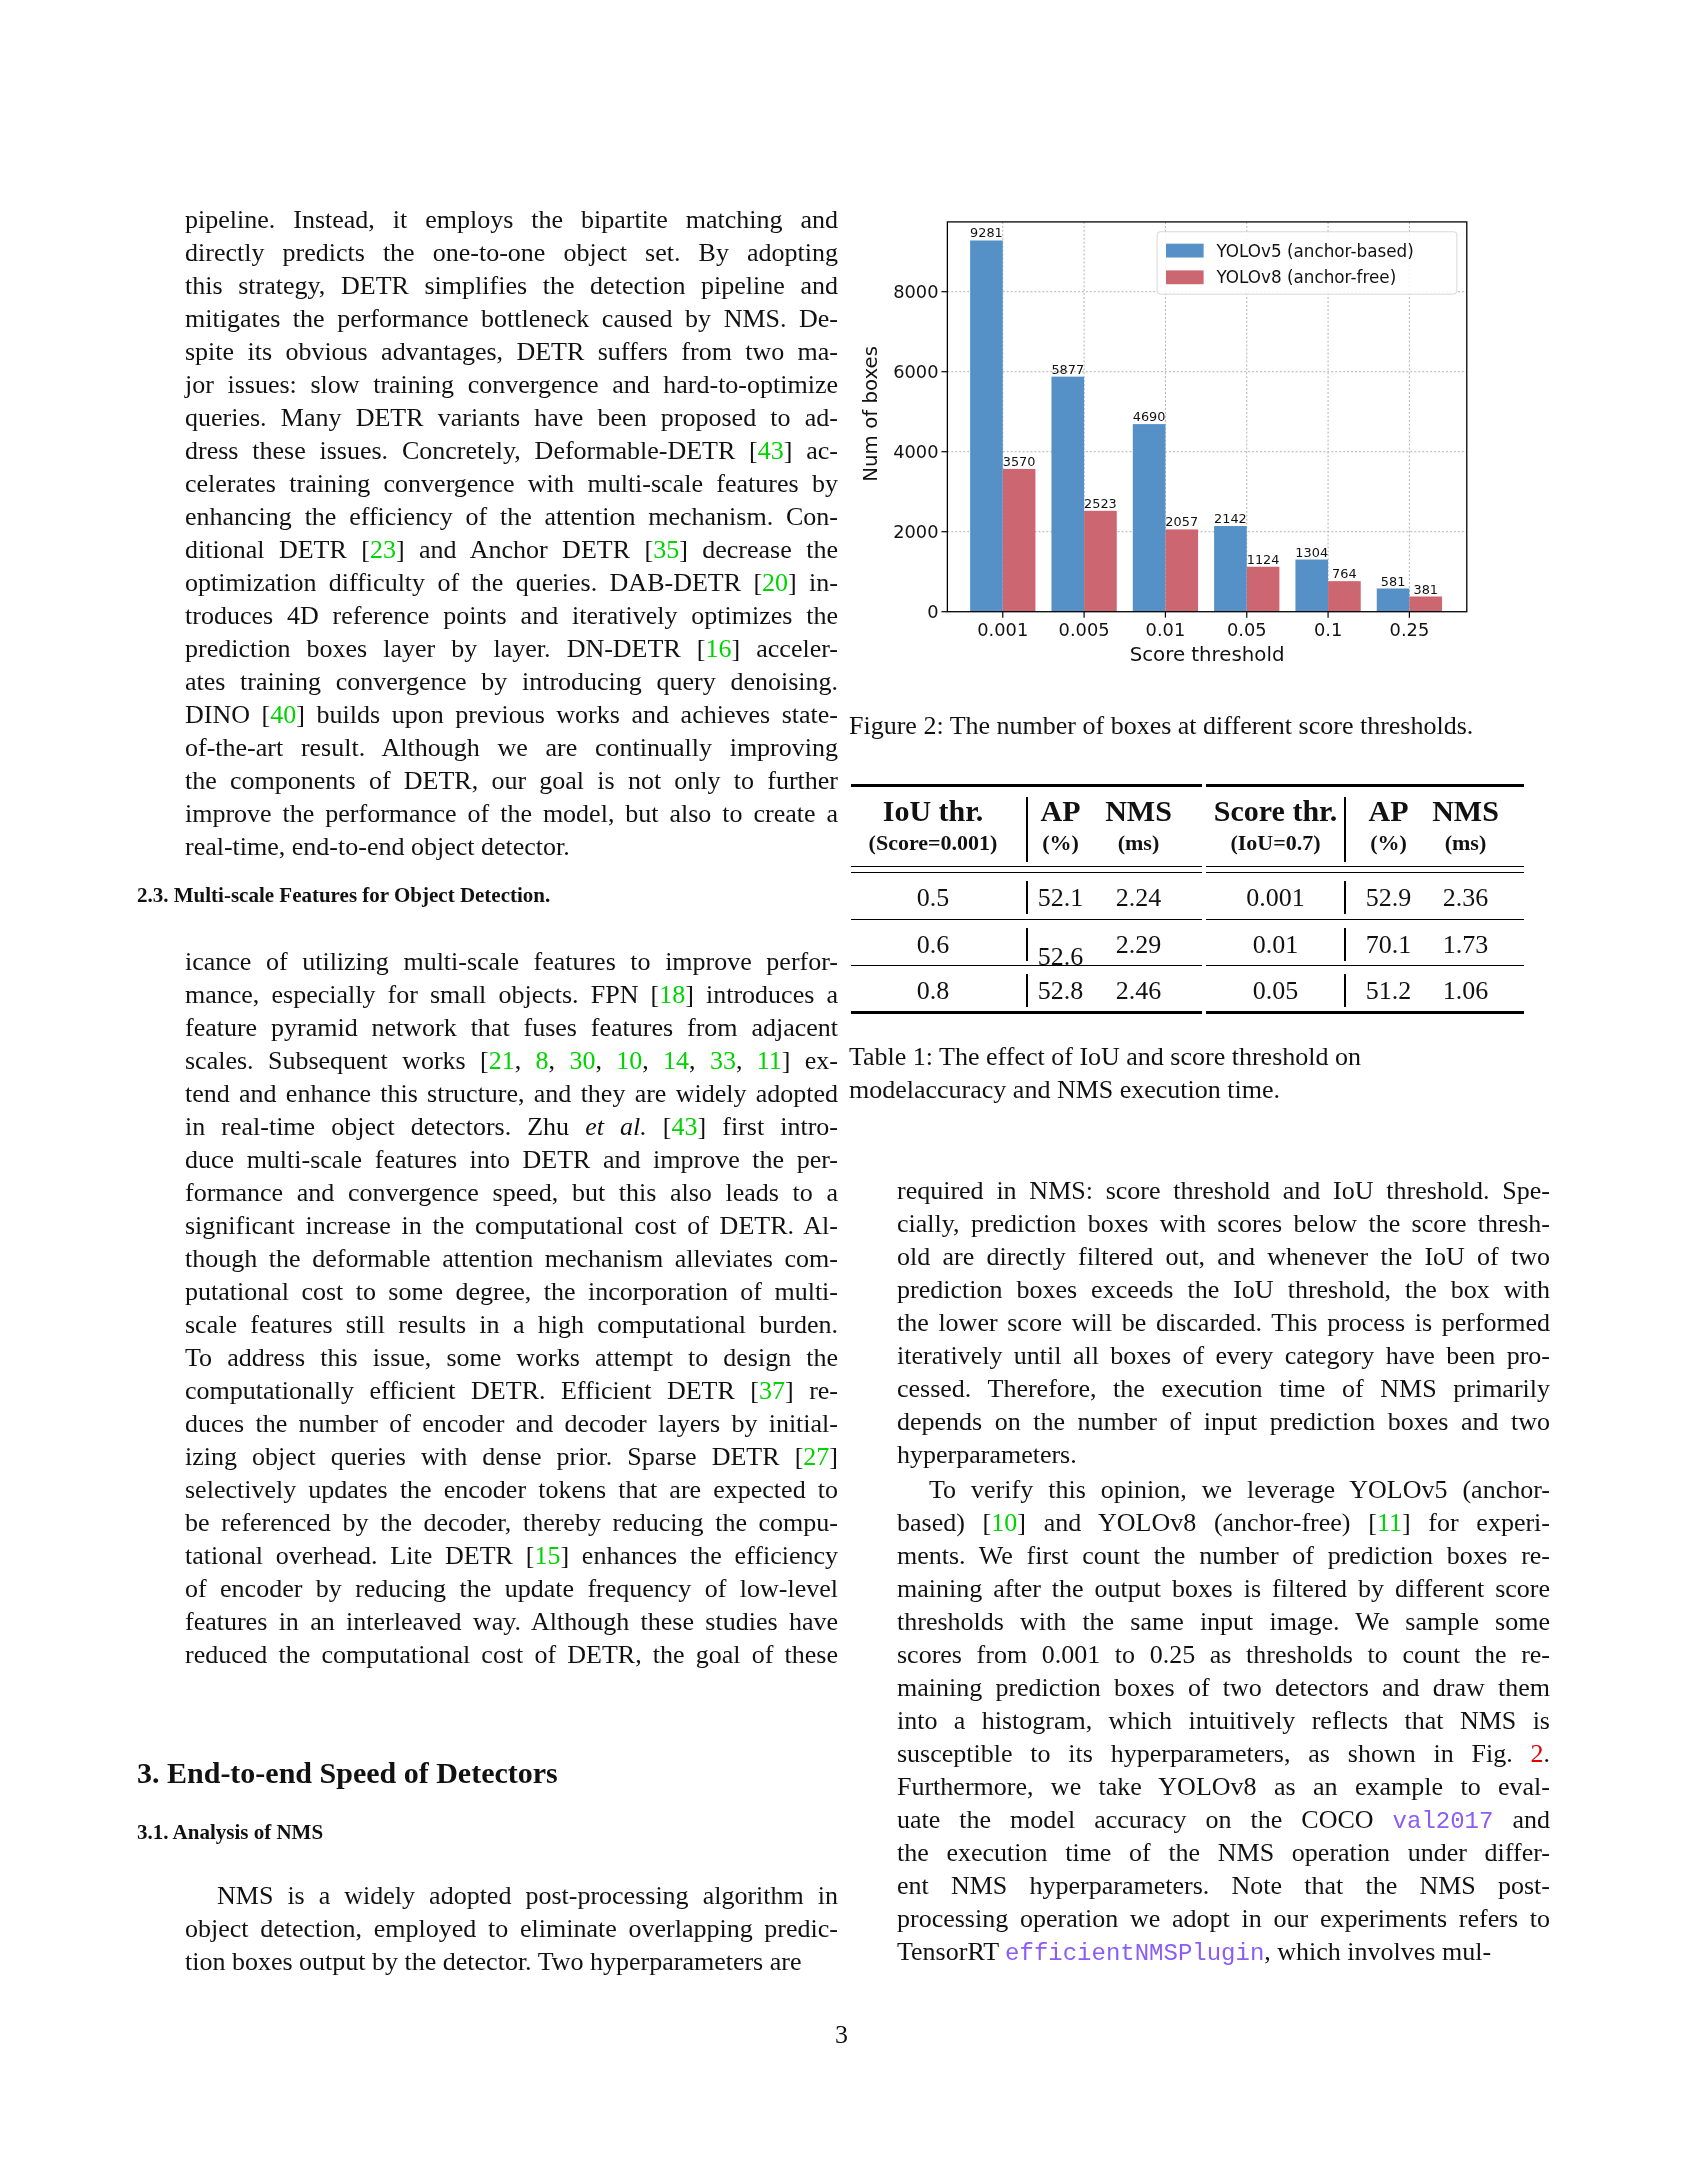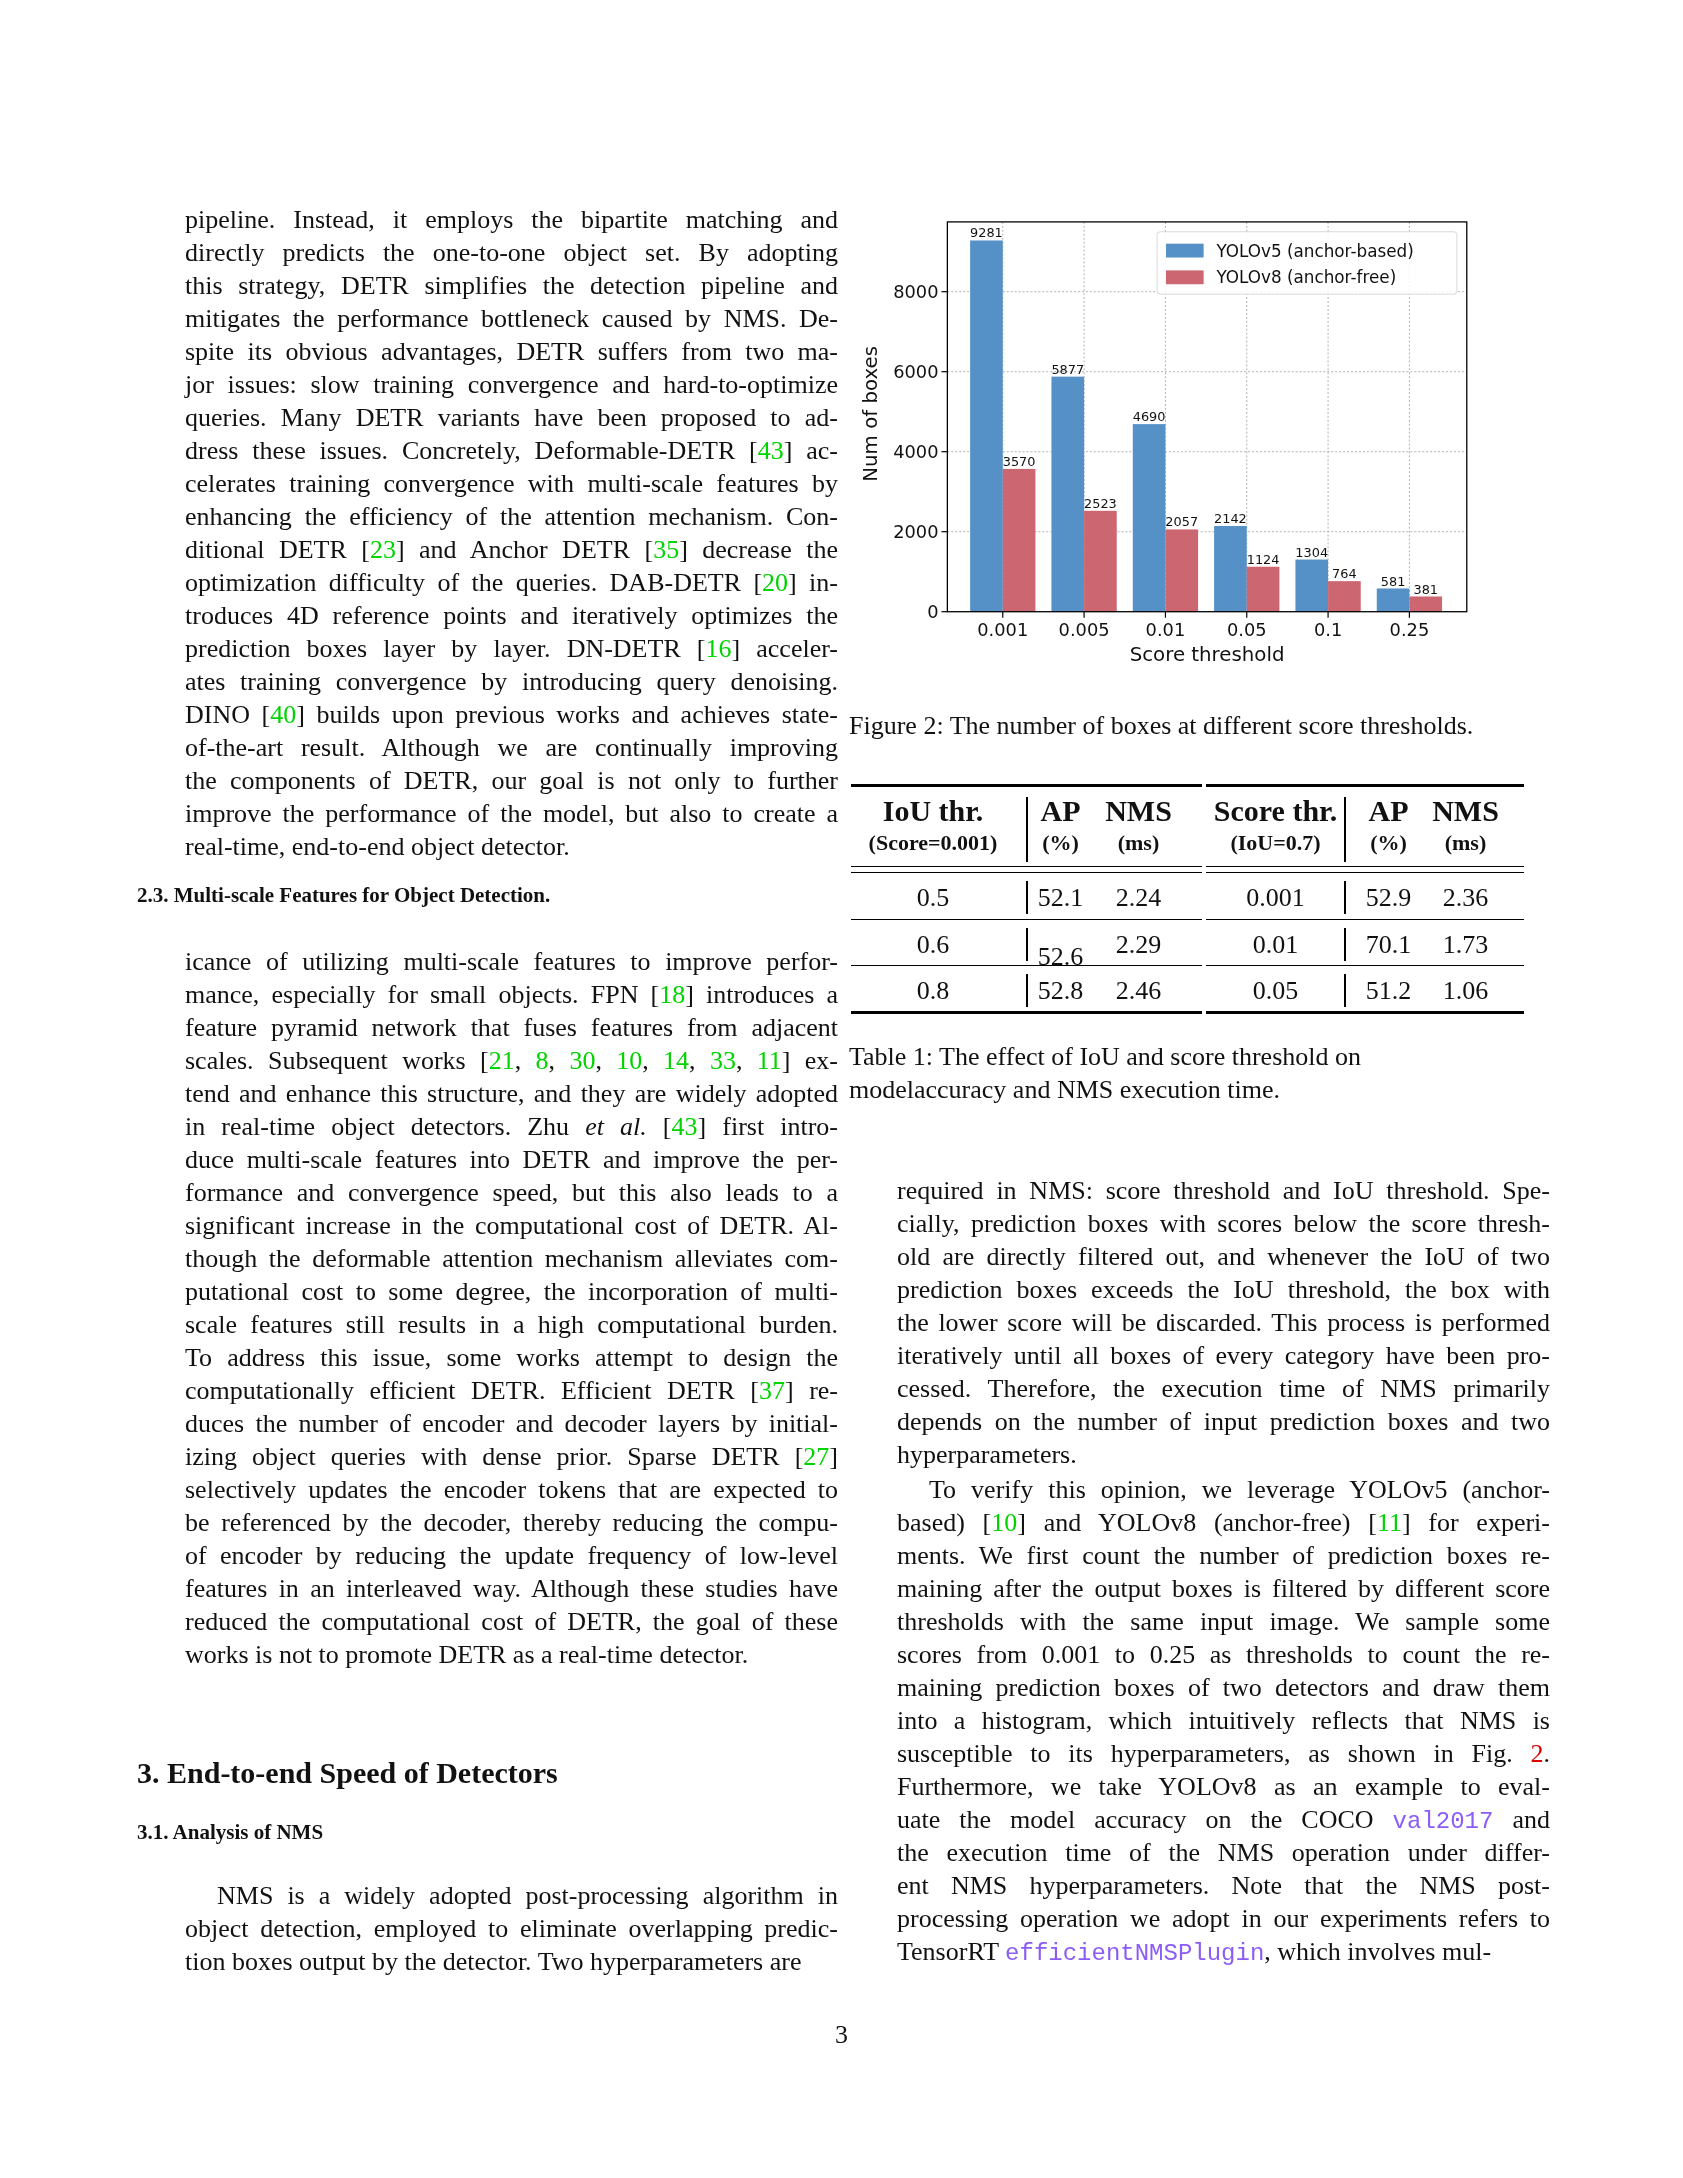--- a/index.html
+++ b/index.html
@@ -69,24 +69,24 @@
     <span class="line">significant increase in the computational cost of DETR. Al-</span>
     <span class="line">though the deformable attention mechanism alleviates com-</span>
     <span class="line">putational cost to some degree, the incorporation of multi-</span>
     <span class="line">scale features still results in a high computational burden.</span>
     <span class="line">To address this issue, some works attempt to design the</span>
     <span class="line">computationally efficient DETR. Efficient DETR [<span class="cite">37</span>] re-</span>
     <span class="line">duces the number of encoder and decoder layers by initial-</span>
     <span class="line">izing object queries with dense prior.  Sparse DETR [<span class="cite">27</span>]</span>
     <span class="line">selectively updates the encoder tokens that are expected to</span>
     <span class="line">be referenced by the decoder, thereby reducing the compu-</span>
+    <span class="line">tational overhead. Lite DETR [<span class="cite">15</span>] enhances the efficiency</span>
     <span class="line">of encoder by reducing the update frequency of low-level</span>
     <span class="line">features in an interleaved way. Although these studies have</span>
     <span class="line">reduced the computational cost of DETR, the goal of these</span>
-    <span class="line last">works is not to promote DETR as a real-time detector.</span>
   </div>
 <h2 class="sec" style="left:137px; top:1756px;">3. End-to-end Speed of Detectors</h2>
 <h3 class="sub" style="left:137px; top:1820px;">3.1. Analysis of NMS</h3>
 <div class="col" id="left-p3" style="left:137px; top:1879px;">
     <span class="line indent">NMS is a widely adopted post-processing algorithm in</span>
     <span class="line">object detection, employed to eliminate overlapping predic-</span>
     <span class="line last">tion boxes output by the detector. Two hyperparameters are</span>
   </div>
 
 <div id="chart">

